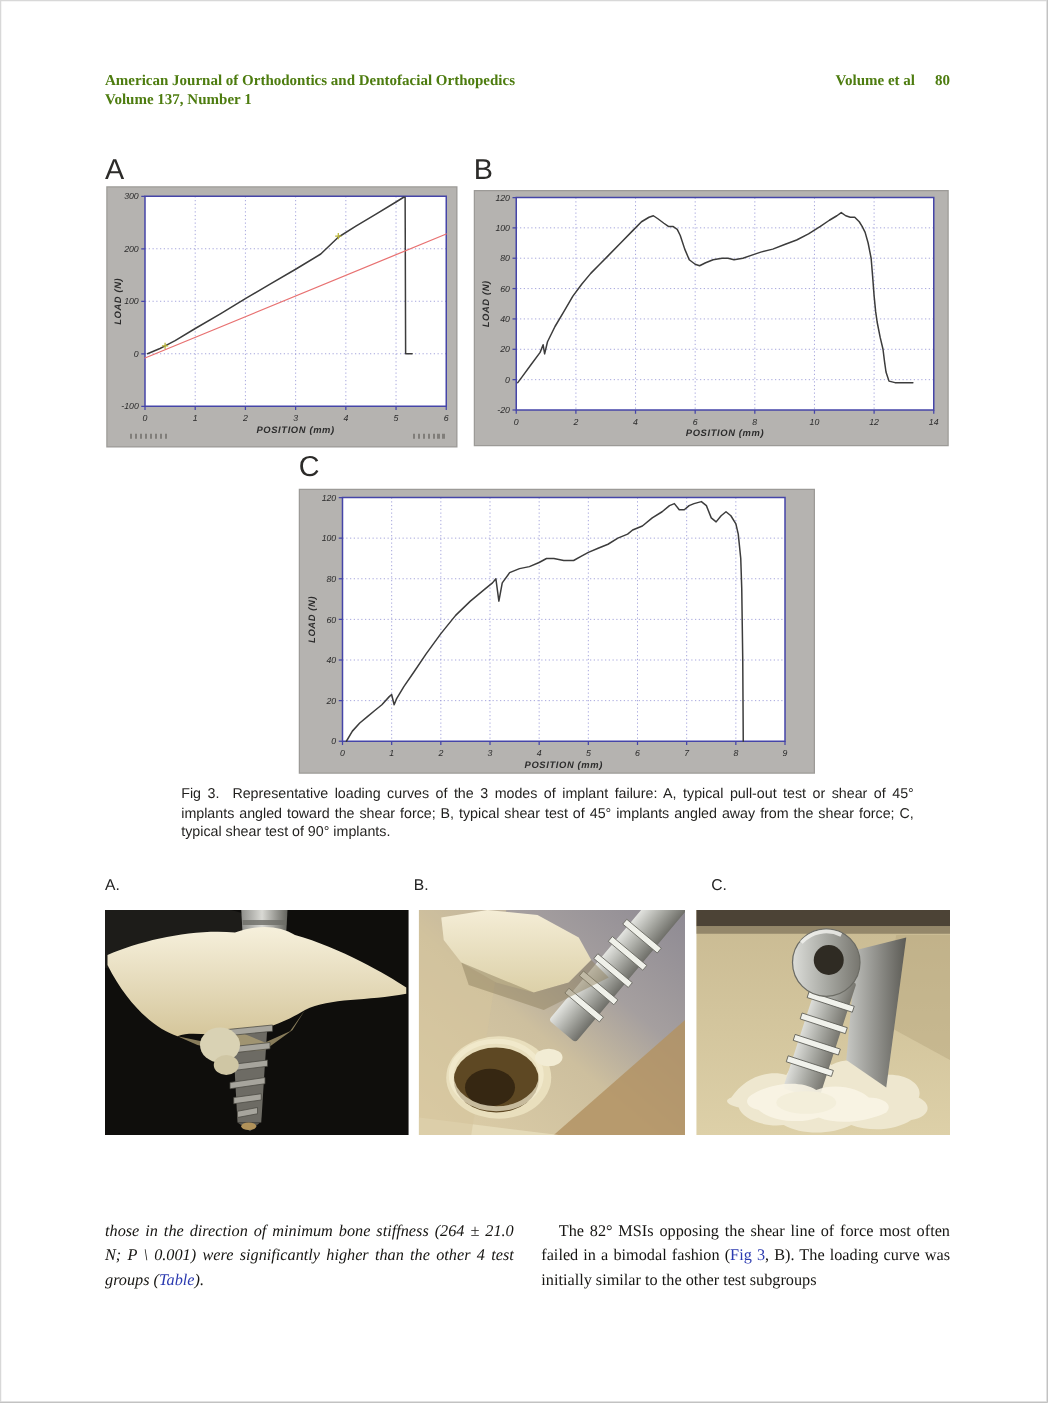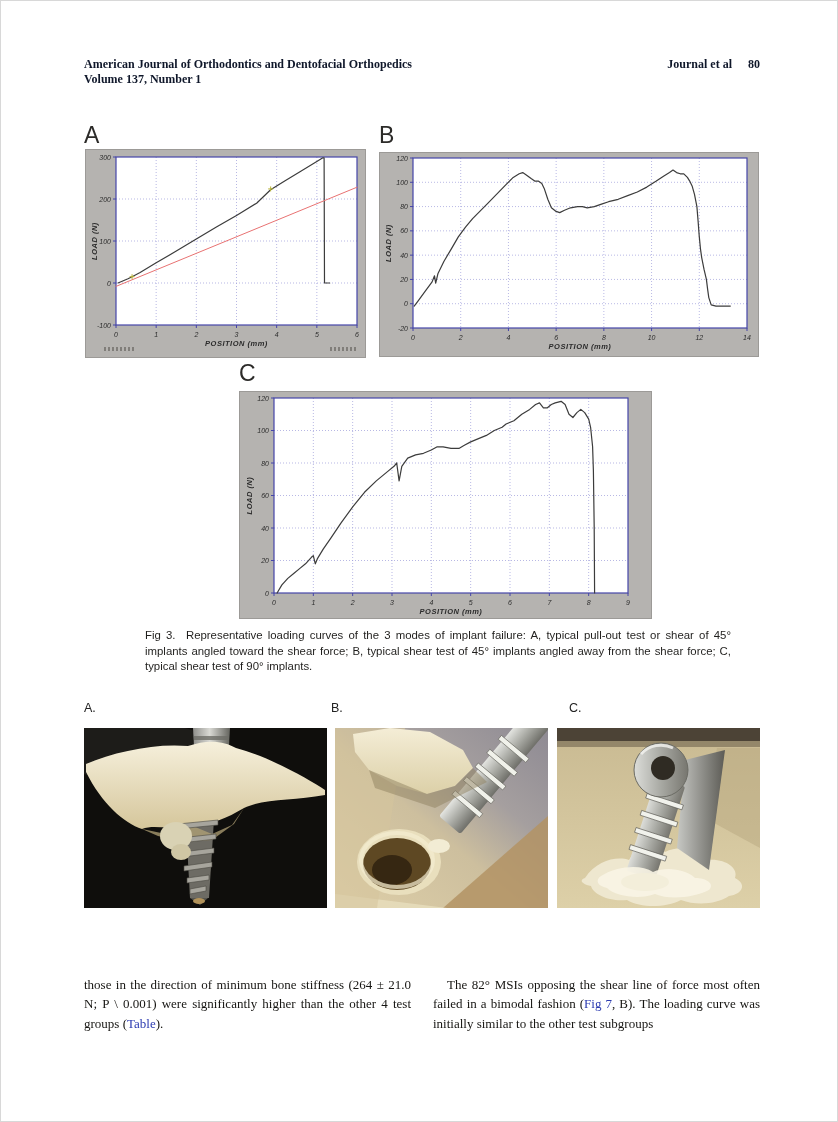--- a/index.html
+++ b/index.html
@@ -1,21 +1,21 @@
 <!DOCTYPE html>
 <html style="--link: #2b3ab0; --panel: #b5b3b0;"><head>
 <meta charset="utf-8">
 <style>
   html,body{margin:0;padding:0;background:#888;}
   .page{position:relative;width:838px;height:1122px;background:#ffffff;margin:0 auto;
         box-shadow:inset 0 0 0 1px #d8d8d8;overflow:hidden;
         font-family:"Liberation Serif",serif;}
   .abs{position:absolute;}
   
-  .hdr{font-family:"Liberation Serif",serif;font-weight:bold;font-size:12px;line-height:14.5px;color:#0f172a;}
+  .hdr{font-family:"Liberation Serif",serif;font-weight:bold;font-size:12px;line-height:14.5px;color:#4d7c0f;}
   
   .chart-panel{position:absolute;background:var(--panel,#b5b3b0);box-shadow:0 0 0 1px #9c9a97;font-style:italic;}
   .chart-panel svg{position:absolute;left:0;top:0;}
   .panel-letter{position:absolute;font-family:"Liberation Sans",sans-serif;font-size:23px;font-weight:500;color:#2c2b29;line-height:23px;}
   .stamp{position:absolute;height:4px;opacity:.55;
          background:repeating-linear-gradient(90deg,#55524d 0 2px,transparent 2px 4px);}
   
   .caption{position:absolute;font-family:"Liberation Sans",sans-serif;font-size:11.4px;line-height:15.6px;
            color:#201f1d;text-align:justify;margin-left:12px;}
   
@@ -29,21 +29,21 @@
 </head>
 <body>
 
 <div class="page">
 
   <div class="abs hdr" style="left:84px;top:57px;width:480px;">
     <div>American Journal of Orthodontics and Dentofacial Orthopedics</div>
     <div>Volume 137, Number 1</div>
   </div>
   <div class="abs hdr" style="left:560px;top:57px;width:200px;text-align:right;">
-    <span>Journal et al</span>
+    <span>Volume et al</span>
     <span style="display:inline-block;width:10px;"></span>
     <span>80</span>
   </div>
 
   <div class="panel-letter" style="left:84px;top:124px;">A</div>
   <div class="panel-letter" style="left:379px;top:124px;">B</div>
   <div class="panel-letter" style="left:239px;top:362px;">C</div>
 
   <div class="chart-panel" style="left:86px;top:150px;width:279px;height:207px;">
     <svg width="279" height="207" viewBox="0 0 279 207">
@@ -318,16 +318,16 @@
       </g>
     </g>
     <circle cx="104" cy="42" r="27" fill="url(#gCm1)" stroke="#6b6b64"></circle>
     <circle cx="106" cy="40" r="12" fill="#2f2b23"></circle>
     <path d="M84,26 A27,27 0 0 1 116,20" fill="none" stroke="#f4f4f0" stroke-width="3" opacity=".8"></path>
     <path d="M44,148 C60,138 84,136 96,144 C110,138 130,142 138,150 C150,150 158,156 152,162 C136,170 112,172 98,166 C82,172 58,168 50,160 C40,158 38,152 44,148 Z" fill="#f8f4e4" opacity=".9"></path>
     <ellipse cx="88" cy="154" rx="24" ry="9" fill="#f3eeda"></ellipse>
   </svg>
 
 
-  <div class="bodycol" style="left:84px;top:975px;width:327px;"><span>those in the direction of minimum bone stiffness (264 ± 21.0 N; P \ 0.001) were significantly higher than the other 4 test groups (</span><span class="xref">Table</span><span>).</span></div>
-  <div class="bodycol indent" style="left:433px;top:975px;width:327px;"><span>The 82° MSIs opposing the shear line of force most often failed in a bimodal fashion (</span><span class="xref">Fig 7</span><span>, B). The loading curve was initially similar to the other test subgroups</span></div>
+  <div class="bodycol" style="left:84px;top:975px;width:327px;font-style:italic;"><span>those in the direction of minimum bone stiffness (264 ± 21.0 N; P \ 0.001) were significantly higher than the other 4 test groups (</span><span class="xref">Table</span><span>).</span></div>
+  <div class="bodycol indent" style="left:433px;top:975px;width:327px;"><span>The 82° MSIs opposing the shear line of force most often failed in a bimodal fashion (</span><span class="xref">Fig 3</span><span>, B). The loading curve was initially similar to the other test subgroups</span></div>
 
 </div>
 
 </body></html>

